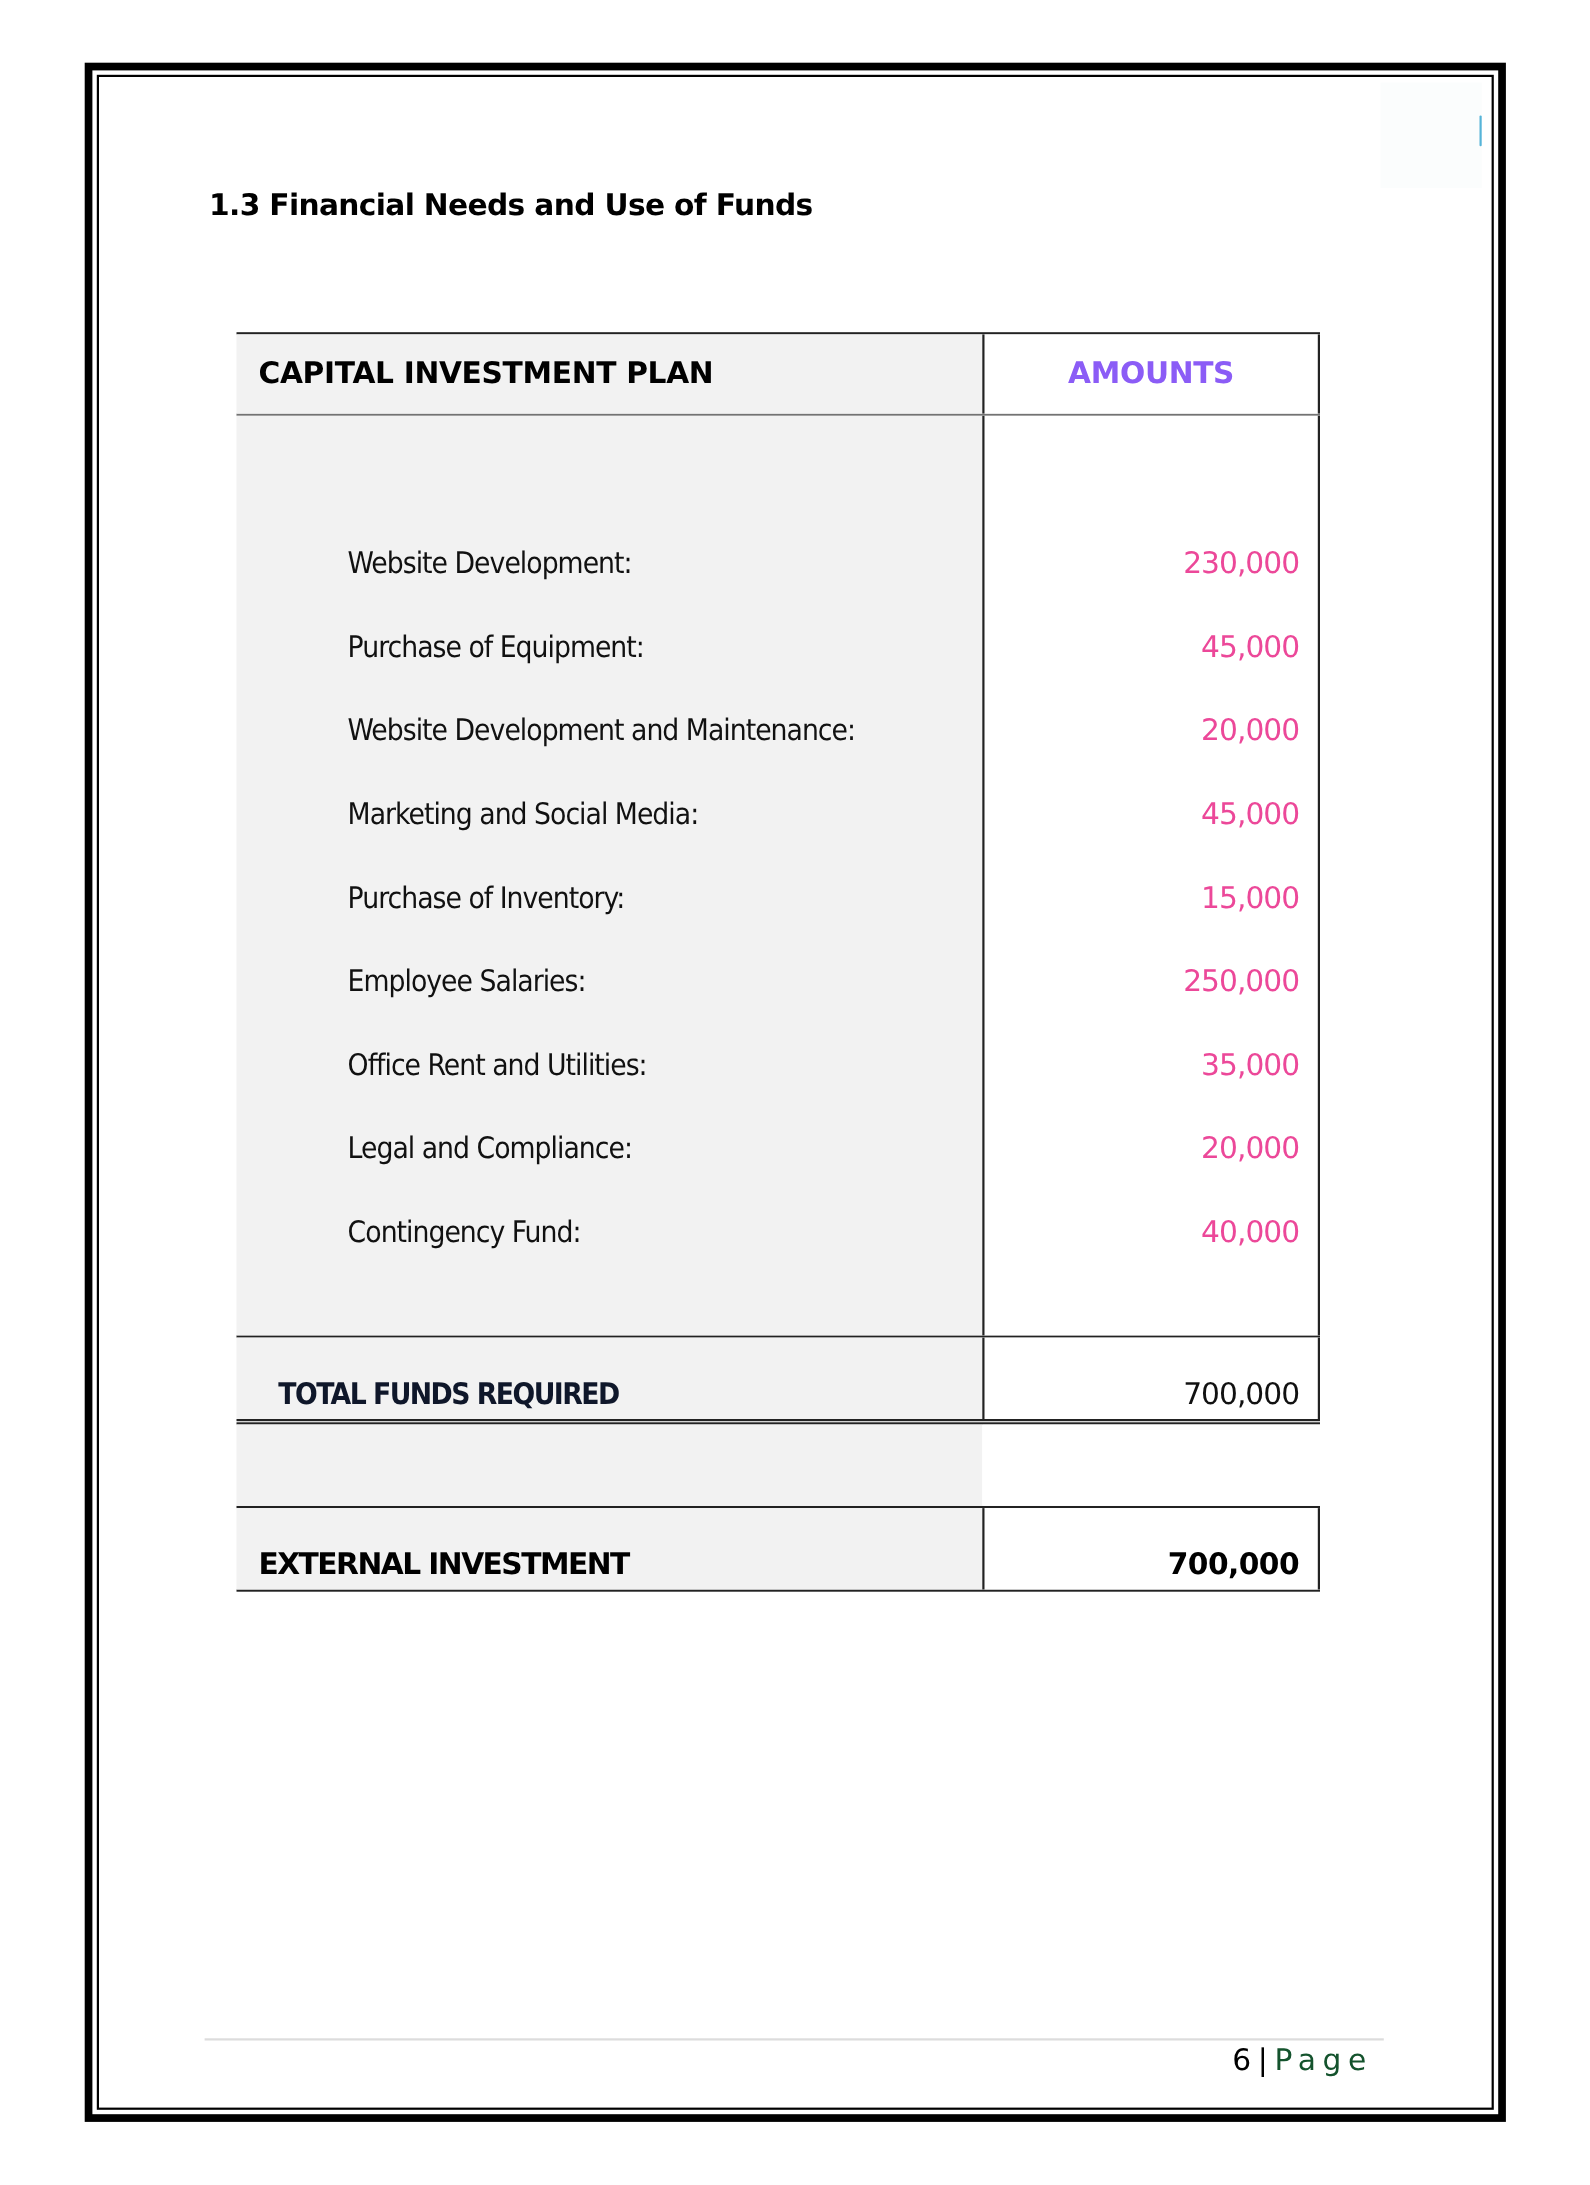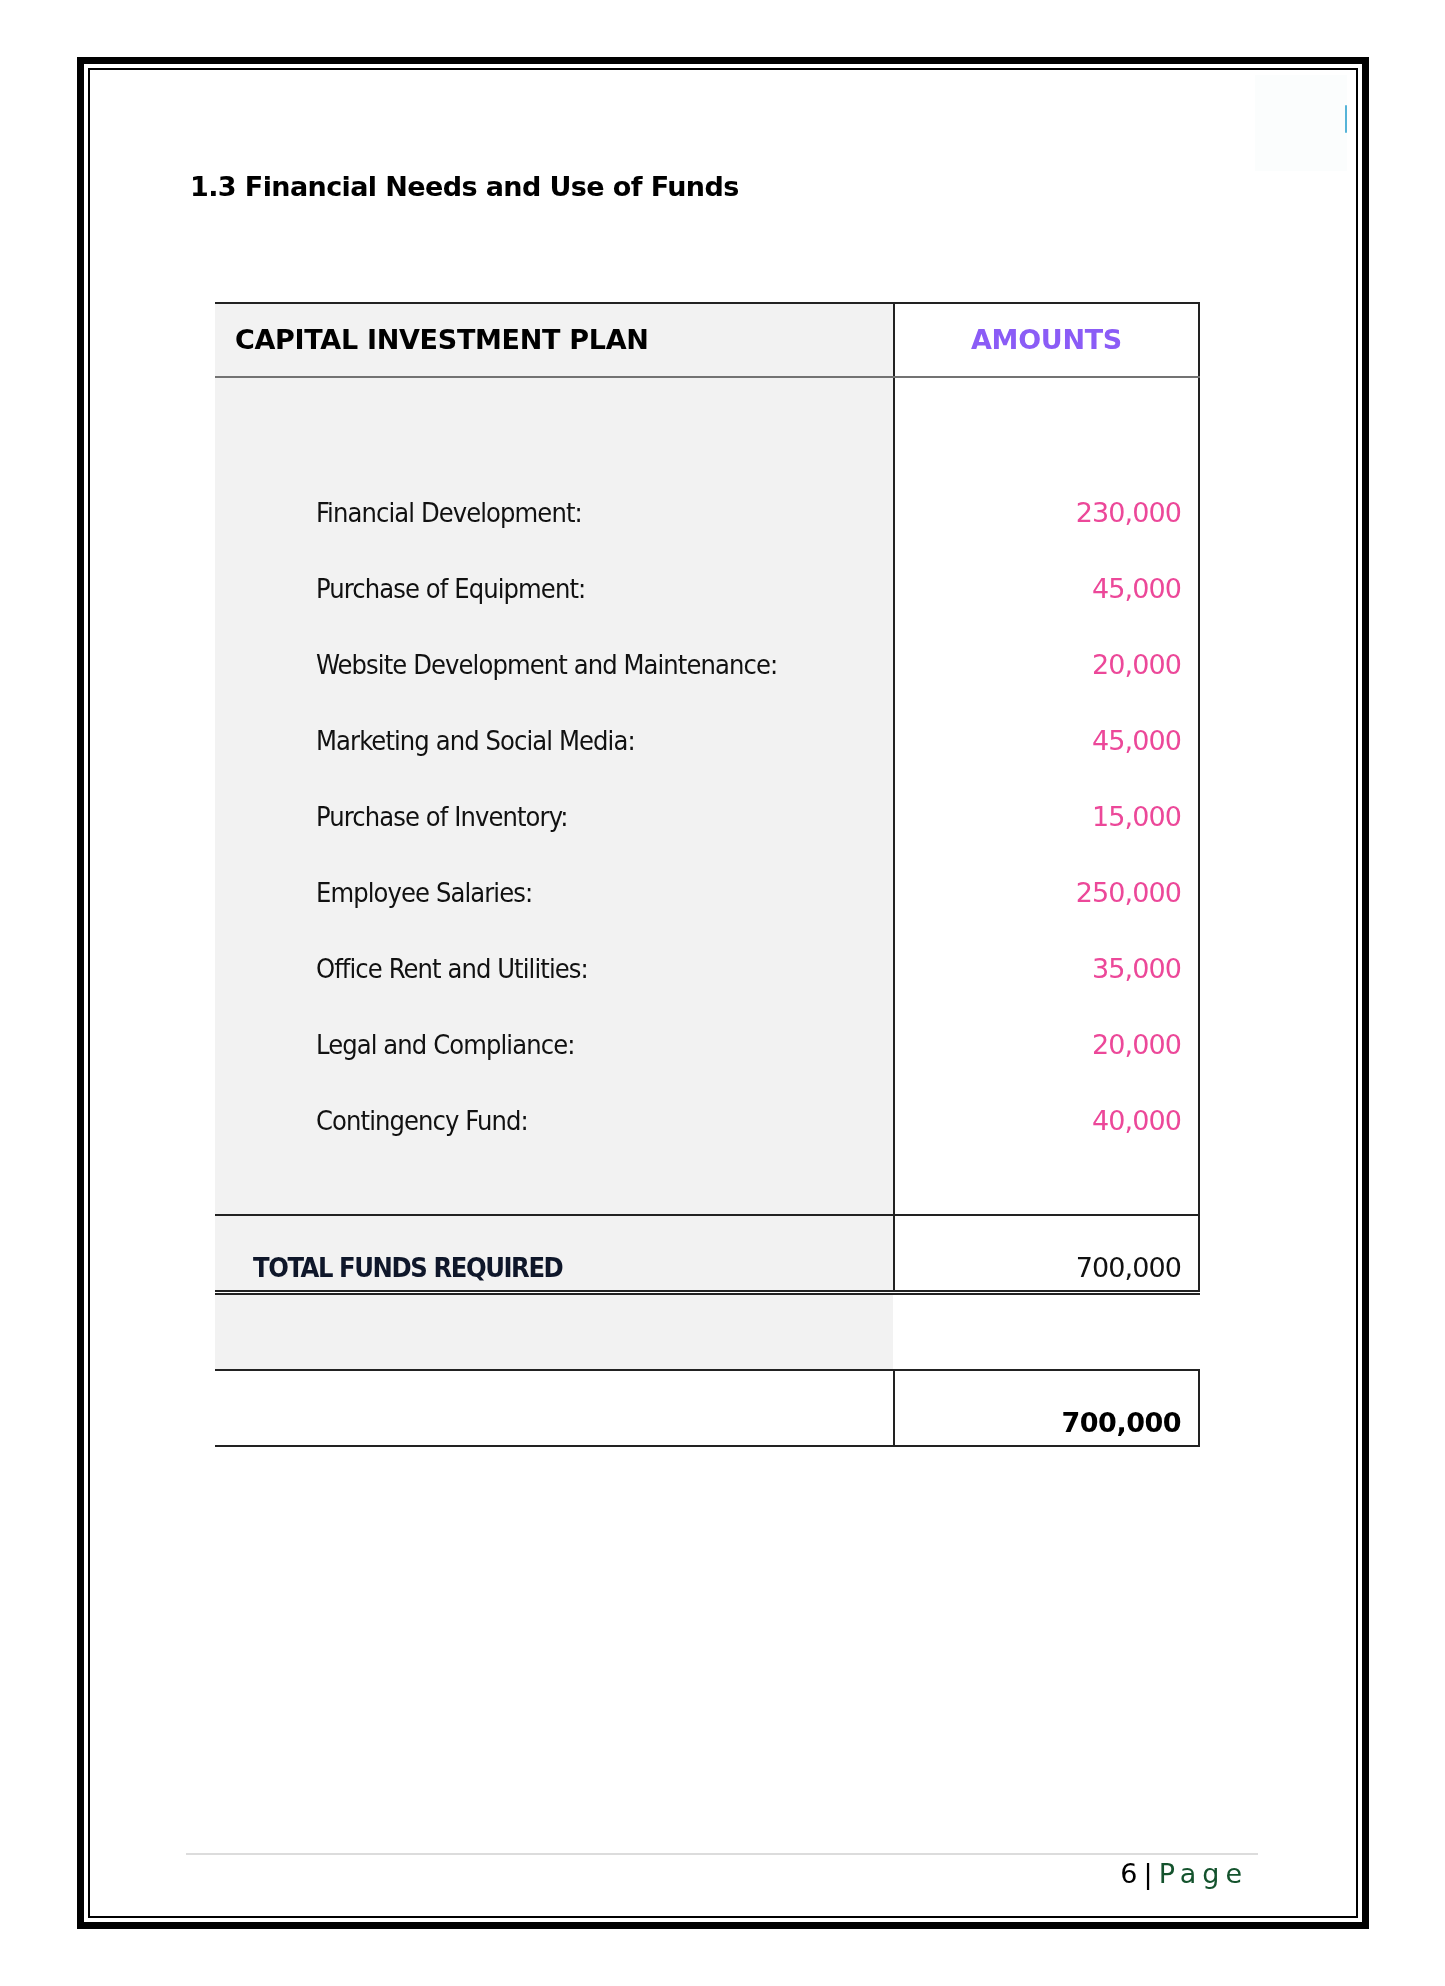--- a/index.html
+++ b/index.html
@@ -66,21 +66,21 @@
     <div class="cell-r">
       <span class="amt">AMOUNTS</span>
     </div>
   </div>
 
   <div class="row body">
     <div class="cell-l"></div>
     <div class="cell-r"></div>
 
     <div class="item" style="top:119px">
-      <span class="lbl">Financial Development:</span>
+      <span class="lbl">Website Development:</span>
       <span class="amt">230,000</span>
     </div>
     <div class="item" style="top:195px">
       <span class="lbl">Purchase of Equipment:</span>
       <span class="amt">45,000</span>
     </div>
     <div class="item" style="top:271px">
       <span class="lbl">Website Development and Maintenance:</span>
       <span class="amt">20,000</span>
     </div>
@@ -118,20 +118,23 @@
       <span class="amt">700,000</span>
     </div>
   </div>
 
   <div class="row gap">
     <div class="cell-l"></div>
     <div class="cell-r"></div>
   </div>
 
   <div class="row ext">
+    <div class="cell-l">
+      <span class="lbl">EXTERNAL INVESTMENT</span>
+    </div>
     <div class="cell-r">
       <span class="amt">700,000</span>
     </div>
   </div>
 
 </div>
 
 <div class="footer-line"></div>
 <div class="footer">
   <span class="num">6</span><span class="sep">|</span><span class="word">Page</span>

